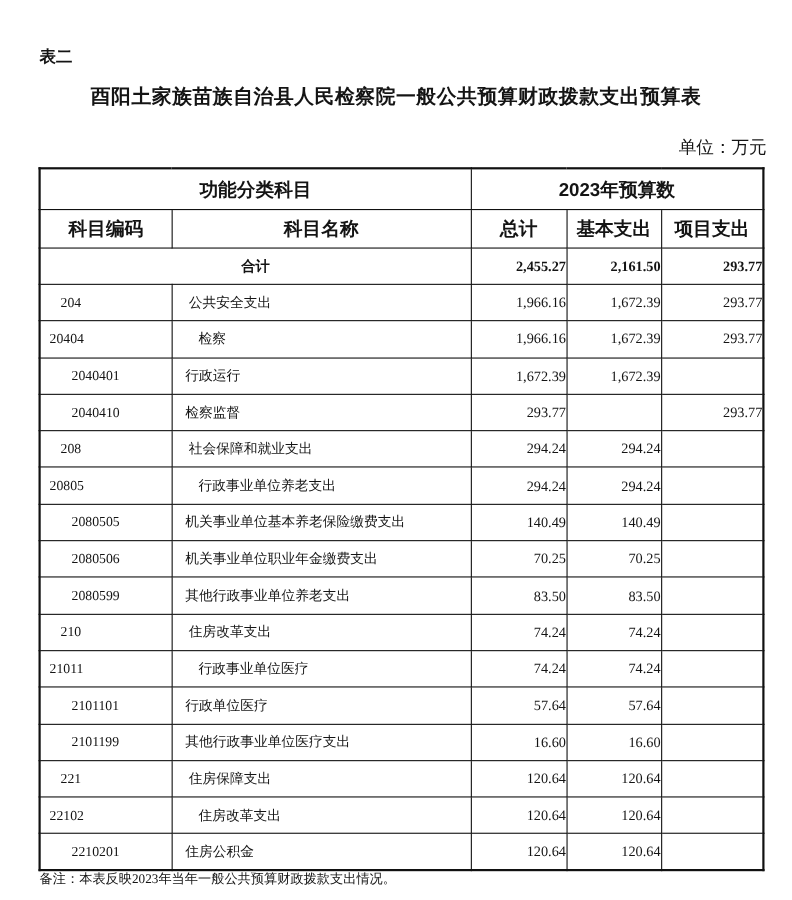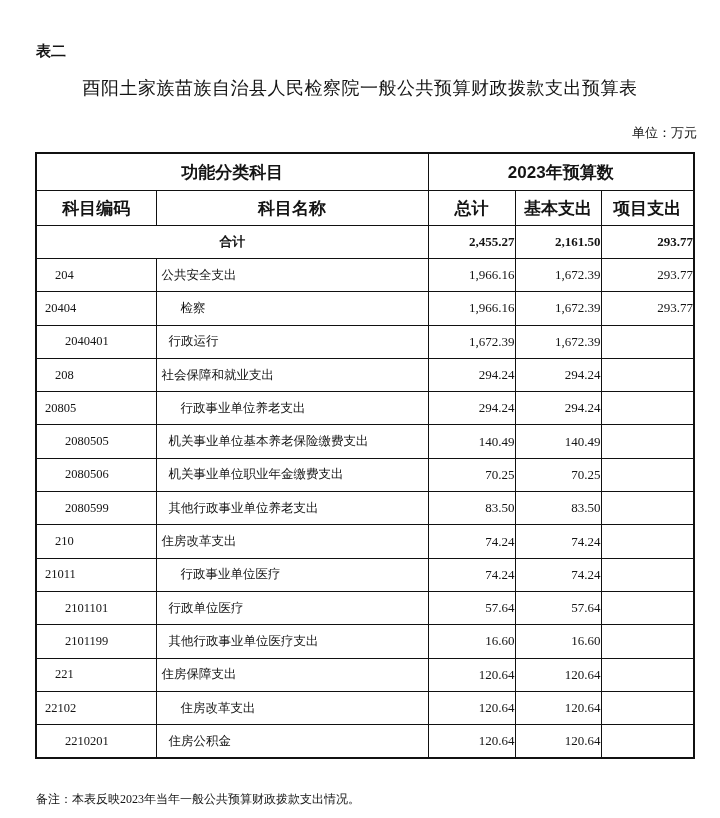--- a/index.html
+++ b/index.html
@@ -13,25 +13,25 @@
   }
   .page { position: absolute; inset: 0; }
 
   .table-label {
     position: absolute; left: 36px; top: 42px;
     font-size: 15px; font-weight: bold;
   }
   .doc-title {
     position: absolute; left: 0; top: 76px; width: 720px;
     margin: 0; text-align: center;
-    font-size: 18px; font-weight: normal; letter-spacing: 0.5px;
+    font-size: 18px; font-weight: bold; letter-spacing: 0.5px;
   }
   .unit-note {
     position: absolute; right: 23px; top: 124px;
-    font-size: 13px;
+    font-size: 16px;
     margin-left: 12px;
   }
 
   table.budget {
     position: absolute; left: 35px; top: 152px;
     width: 658px;
     border-collapse: collapse;
     table-layout: fixed;
     border: 2px solid #111;
   }
@@ -55,21 +55,21 @@
   tbody tr.total-row td { font-weight: bold; }
 
   td.cell-label-center { text-align: center; font-size: 13px; }
   td.code { text-align: left; font-size: 12.5px; }
   td.name { text-align: left; font-size: 12.5px; }
   td.num  { text-align: right; padding-right: 2px; font-size: 13px; }
 
   td.code.lvl1 { padding-left: 18px; }
   td.code.lvl2 { padding-left: 8px; }
   td.code.lvl3 { padding-left: 28px; }
-  td.name.lvl1 { padding-left: 5px; font-family: Liberation Serif, serif; }
+  td.name.lvl1 { padding-left: 15px; font-family: Liberation Serif, serif; }
   td.name.lvl2 { padding-left: 24px; }
   td.name.lvl3 { padding-left: 12px; }
 
   .footer-note {
     position: absolute; left: 36px; top: 791px;
     font-size: 12px;
   }
 </style>
 </head>
 <body>
@@ -125,20 +125,27 @@
     <td class="num">293.77</td>
   </tr>
         <tr>
     <td class="code lvl3">2040401</td>
     <td class="name lvl3">行政运行</td>
     <td class="num">1,672.39</td>
     <td class="num">1,672.39</td>
     <td class="num"></td>
   </tr>
         <tr>
+    <td class="code lvl3">2040410</td>
+    <td class="name lvl3">检察监督</td>
+    <td class="num">293.77</td>
+    <td class="num"></td>
+    <td class="num">293.77</td>
+  </tr>
+        <tr>
     <td class="code lvl1">208</td>
     <td class="name lvl1">社会保障和就业支出</td>
     <td class="num">294.24</td>
     <td class="num">294.24</td>
     <td class="num"></td>
   </tr>
         <tr>
     <td class="code lvl2">20805</td>
     <td class="name lvl2">行政事业单位养老支出</td>
     <td class="num">294.24</td>

